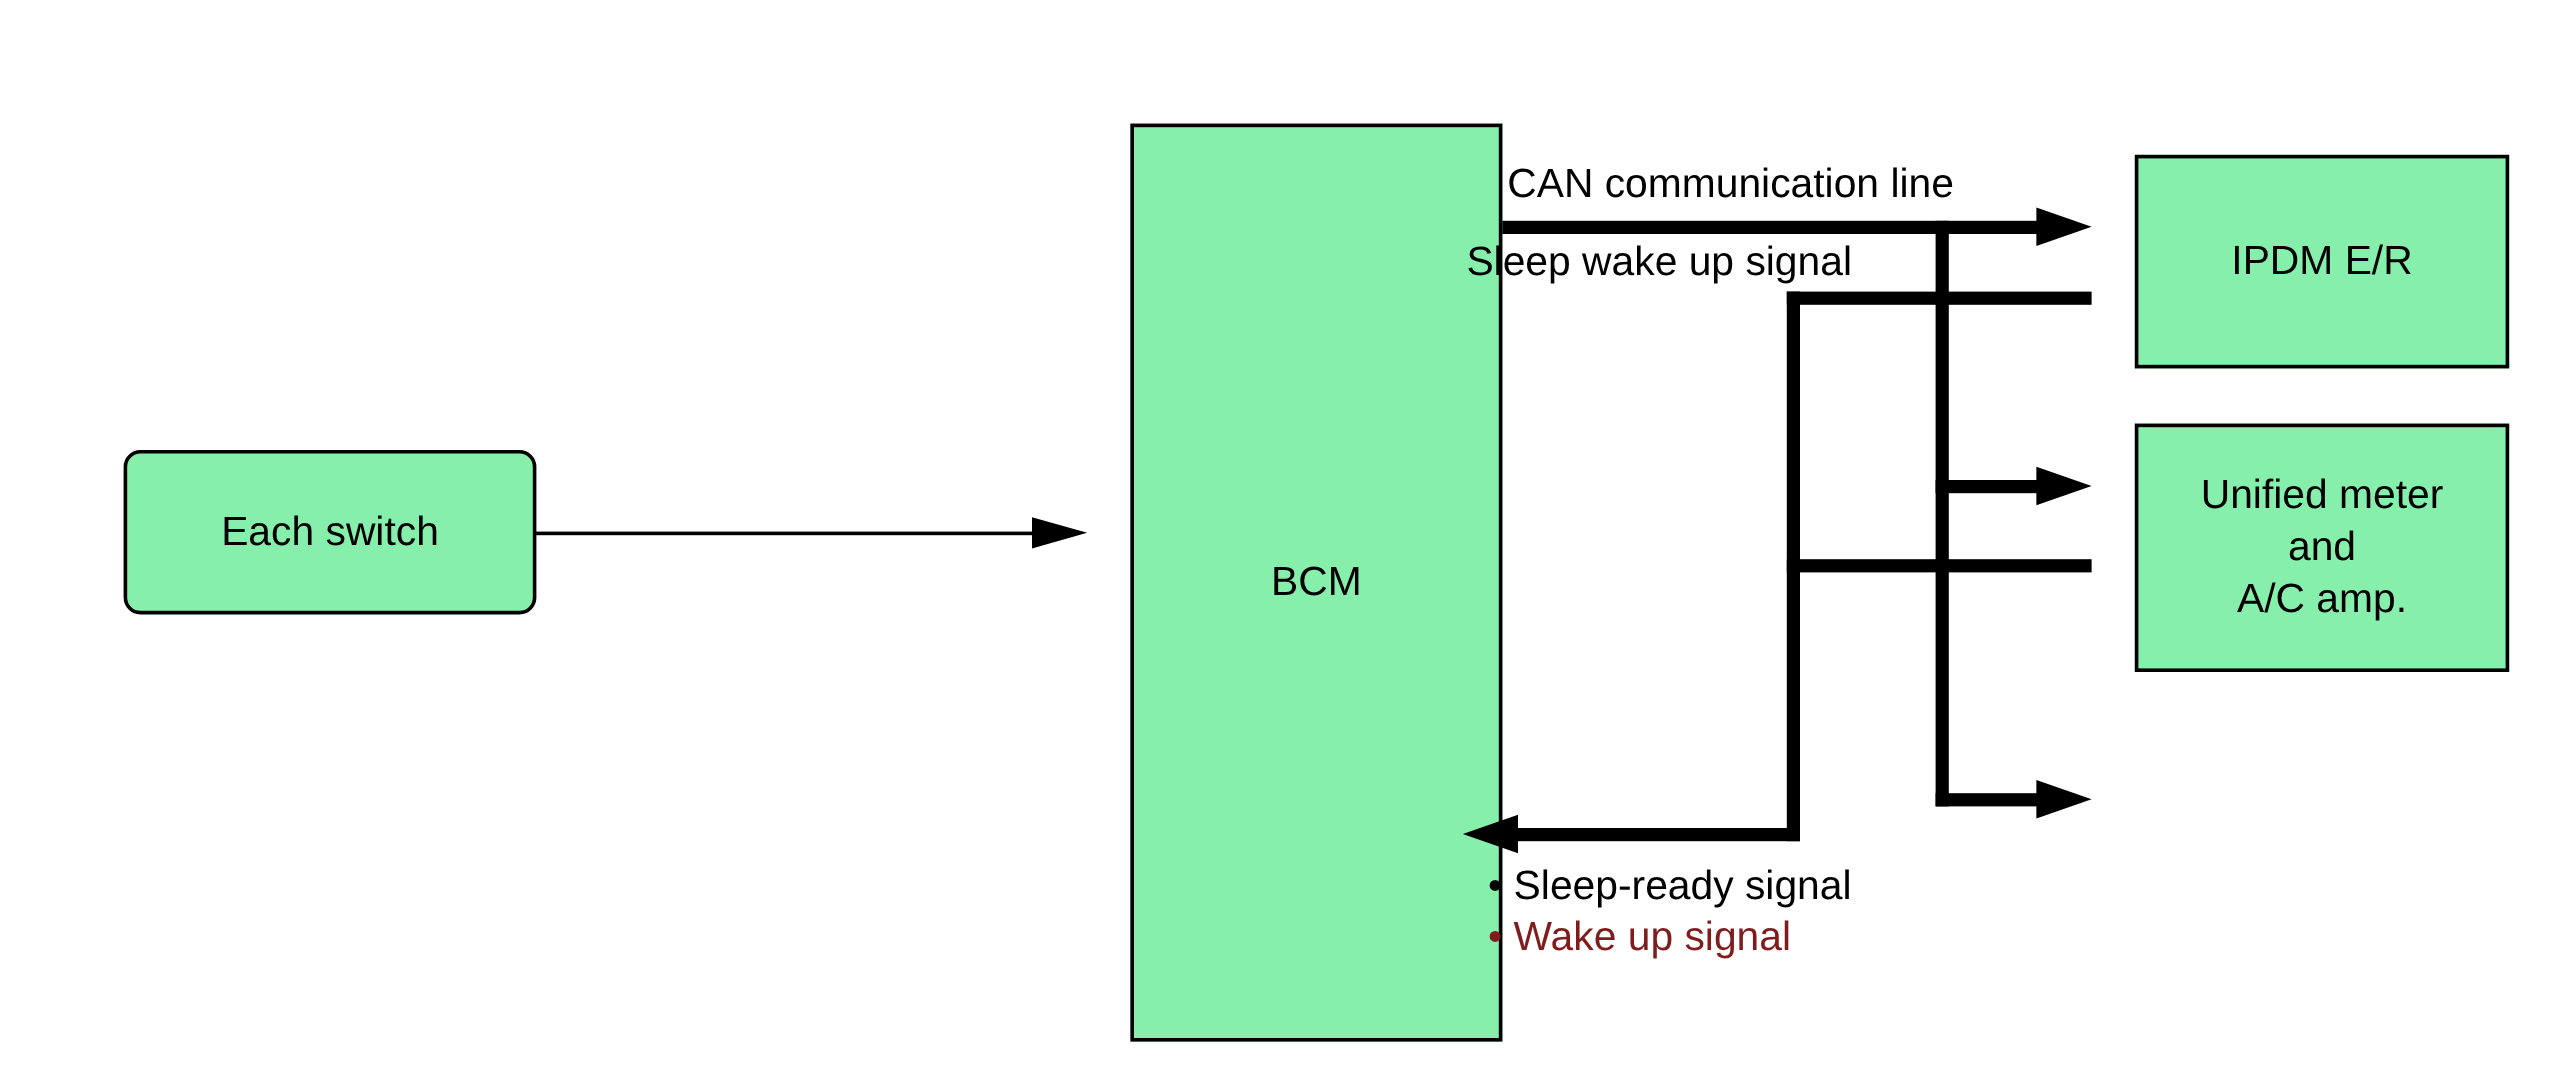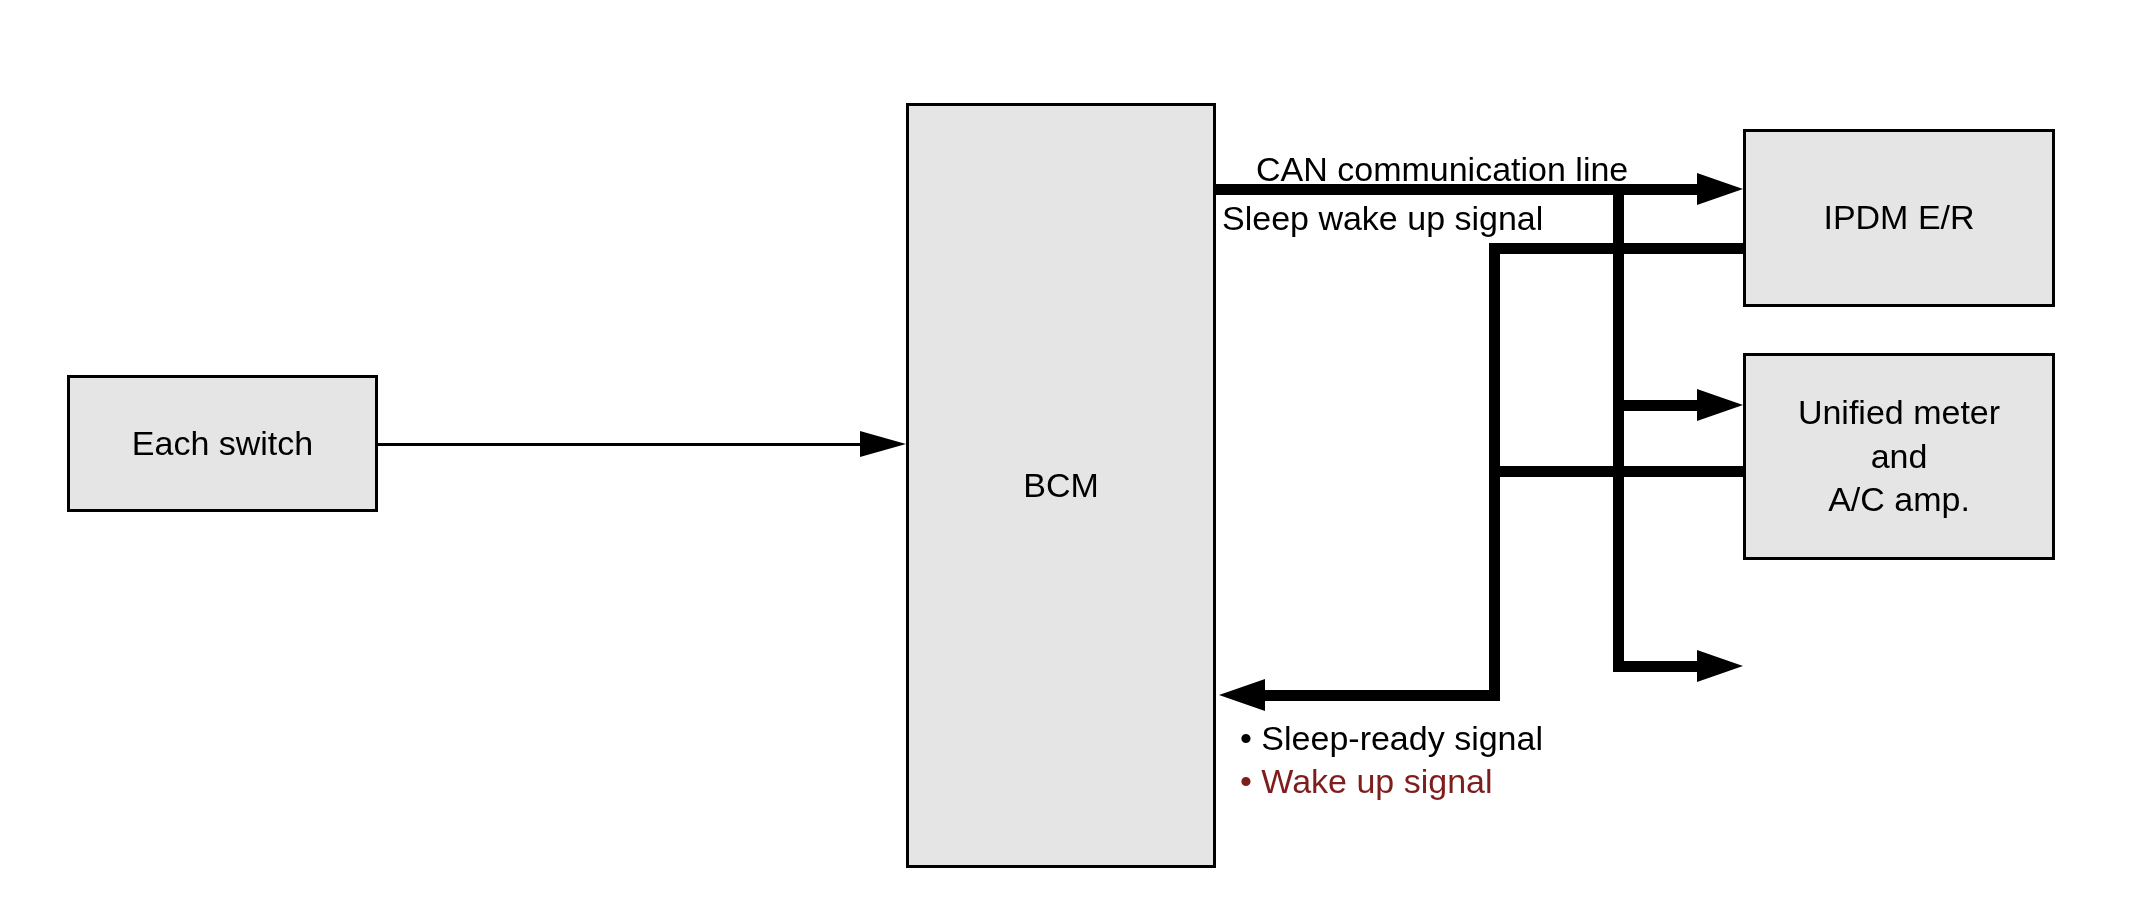--- a/index.html
+++ b/index.html
@@ -12,29 +12,30 @@
     width: 2130px;
     height: 897px;
     background: #ffffff;
     overflow: hidden;
     color: #000;
   }
   .node {
     position: absolute;
     box-sizing: border-box;
     border: 3px solid #000;
-    background: #e5e5e5;
+    background: #86efac;
     display: flex;
     align-items: center;
     justify-content: center;
     text-align: center;
     font-size: 34px;
     line-height: 1.28;
     white-space: pre-line;
     z-index: 3;
+    margin-left: 36px;
   }
   .seg {
     position: absolute;
     background: #000;
     z-index: 2;
   }
   .arrowhead {
     position: absolute;
     width: 0;
     height: 0;
@@ -46,28 +47,28 @@
     line-height: 1.18;
     white-space: pre;
     z-index: 5;
   }
 </style>
 </head>
 <body>
 
 <div id="canvas">
 
-  <div class="node" style="left: 67px; top: 375px; width: 311px; height: 137px; border-color: rgb(0, 0, 0);">Each switch</div>
+  <div class="node" style="left: 67px; top: 375px; width: 344px; height: 137px; border-color: rgb(0, 0, 0); border-radius: 14px;">Each switch</div>
   <div class="node" style="left: 906px; top: 103px; width: 310px; height: 765px; border-color: rgb(0, 0, 0);">BCM</div>
   <div class="node" style="left: 1743px; top: 129px; width: 312px; height: 178px; border-color: rgb(0, 0, 0);">IPDM E/R</div>
   <div class="node" style="left: 1743px; top: 353px; width: 312px; height: 207px; border-color: rgb(0, 0, 0);">Unified meter
 and
 A/C amp.</div>
 
-  <div class="flabel" style="left: 1256px; top: 133px; color: rgb(0, 0, 0); margin-top: 16px;">CAN communication line</div>
+  <div class="flabel" style="left: 1256px; top: 133px; color: rgb(0, 0, 0);">CAN communication line</div>
   <div class="flabel" style="left: 1222px; top: 198px; color: rgb(0, 0, 0);">Sleep wake up signal</div>
   <div class="flabel" style="left: 1240px; top: 718px; color: rgb(0, 0, 0);">• Sleep-ready signal</div>
   <div class="flabel" style="left: 1240px; top: 761px; color: #7f1d1d;">• Wake up signal</div>
 
   <div id="edges">
       <div class="seg" style="left: 378px; top: 443px; width: 484px; height: 3px; background: rgb(0, 0, 0);"></div>
       <div class="seg" style="left: 1216px; top: 184px; width: 484px; height: 11px; background: rgb(0, 0, 0);"></div>
       <div class="seg" style="left: 1613px; top: 184px; width: 11px; height: 488px; background: rgb(0, 0, 0);"></div>
       <div class="seg" style="left: 1613px; top: 400px; width: 90px; height: 11px; background: rgb(0, 0, 0);"></div>
       <div class="seg" style="left: 1613px; top: 661px; width: 90px; height: 11px; background: rgb(0, 0, 0);"></div>

